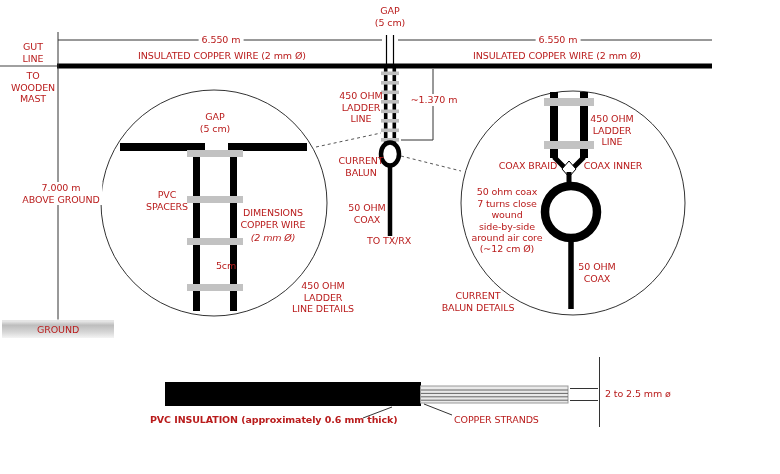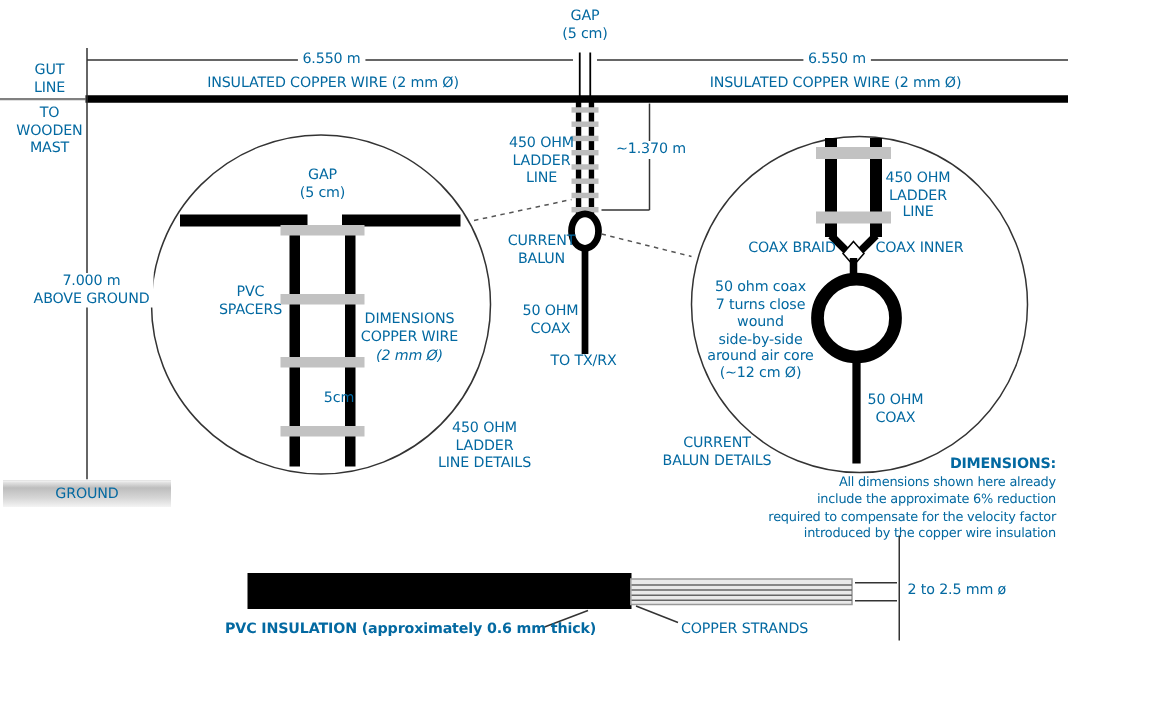--- a/index.html
+++ b/index.html
@@ -1,18 +1,18 @@
 <!DOCTYPE html>
 <html><head>
 <meta charset="utf-8">
 <style>
   html,body{margin:0;padding:0;background:#fff;}
   #stage{
     position:relative;width:712px;height:474px;background:#fff;overflow:hidden;
-    font-family:"DejaVu Sans","Liberation Sans",sans-serif;color:#0369a1;
+    font-family:"DejaVu Sans","Liberation Sans",sans-serif;color:#b91c1c;
   }
   #diagram-svg{position:absolute;left:0;top:0;}
   .lbl{
     position:absolute;font-size:9.5px;line-height:11.5px;text-align:center;
     white-space:pre-line;transform:translateX(-50%);letter-spacing:-0.1px;
   }
   .la{transform:none;text-align:left;}
   .wbg{background:#fff;padding:0 3px;}
   .note{
     position:absolute;right:8px;top:293px;text-align:right;
@@ -169,25 +169,18 @@
 7 turns close
 wound
 side-by-side
 around air core</div>
   <div class="lbl" style="left:507px;top:243px;">(~12 cm Ø)</div>
   <div class="lbl" style="left:597px;top:261px;">50 OHM
 COAX</div>
   <div class="lbl" style="left:478px;top:290px;">CURRENT
 BALUN DETAILS</div>
 
-  <div class="note">
-    <span class="hd">DIMENSIONS:</span>
-    <div>All dimensions shown here already
-include the approximate 6% reduction
-required to compensate for the velocity factor
-introduced by the copper wire insulation</div>
-  </div>
 
   <div class="lbl la" style="left:150px;top:414px;white-space:nowrap;font-weight:bold;">PVC INSULATION (approximately 0.6 mm thick)</div>
   <div class="lbl la" style="left:454px;top:414px;white-space:nowrap;">COPPER STRANDS</div>
   <div class="lbl la" style="left:605px;top:388px;white-space:nowrap;">2 to 2.5 mm ø</div>
 
 </div>
 
 </body></html>

